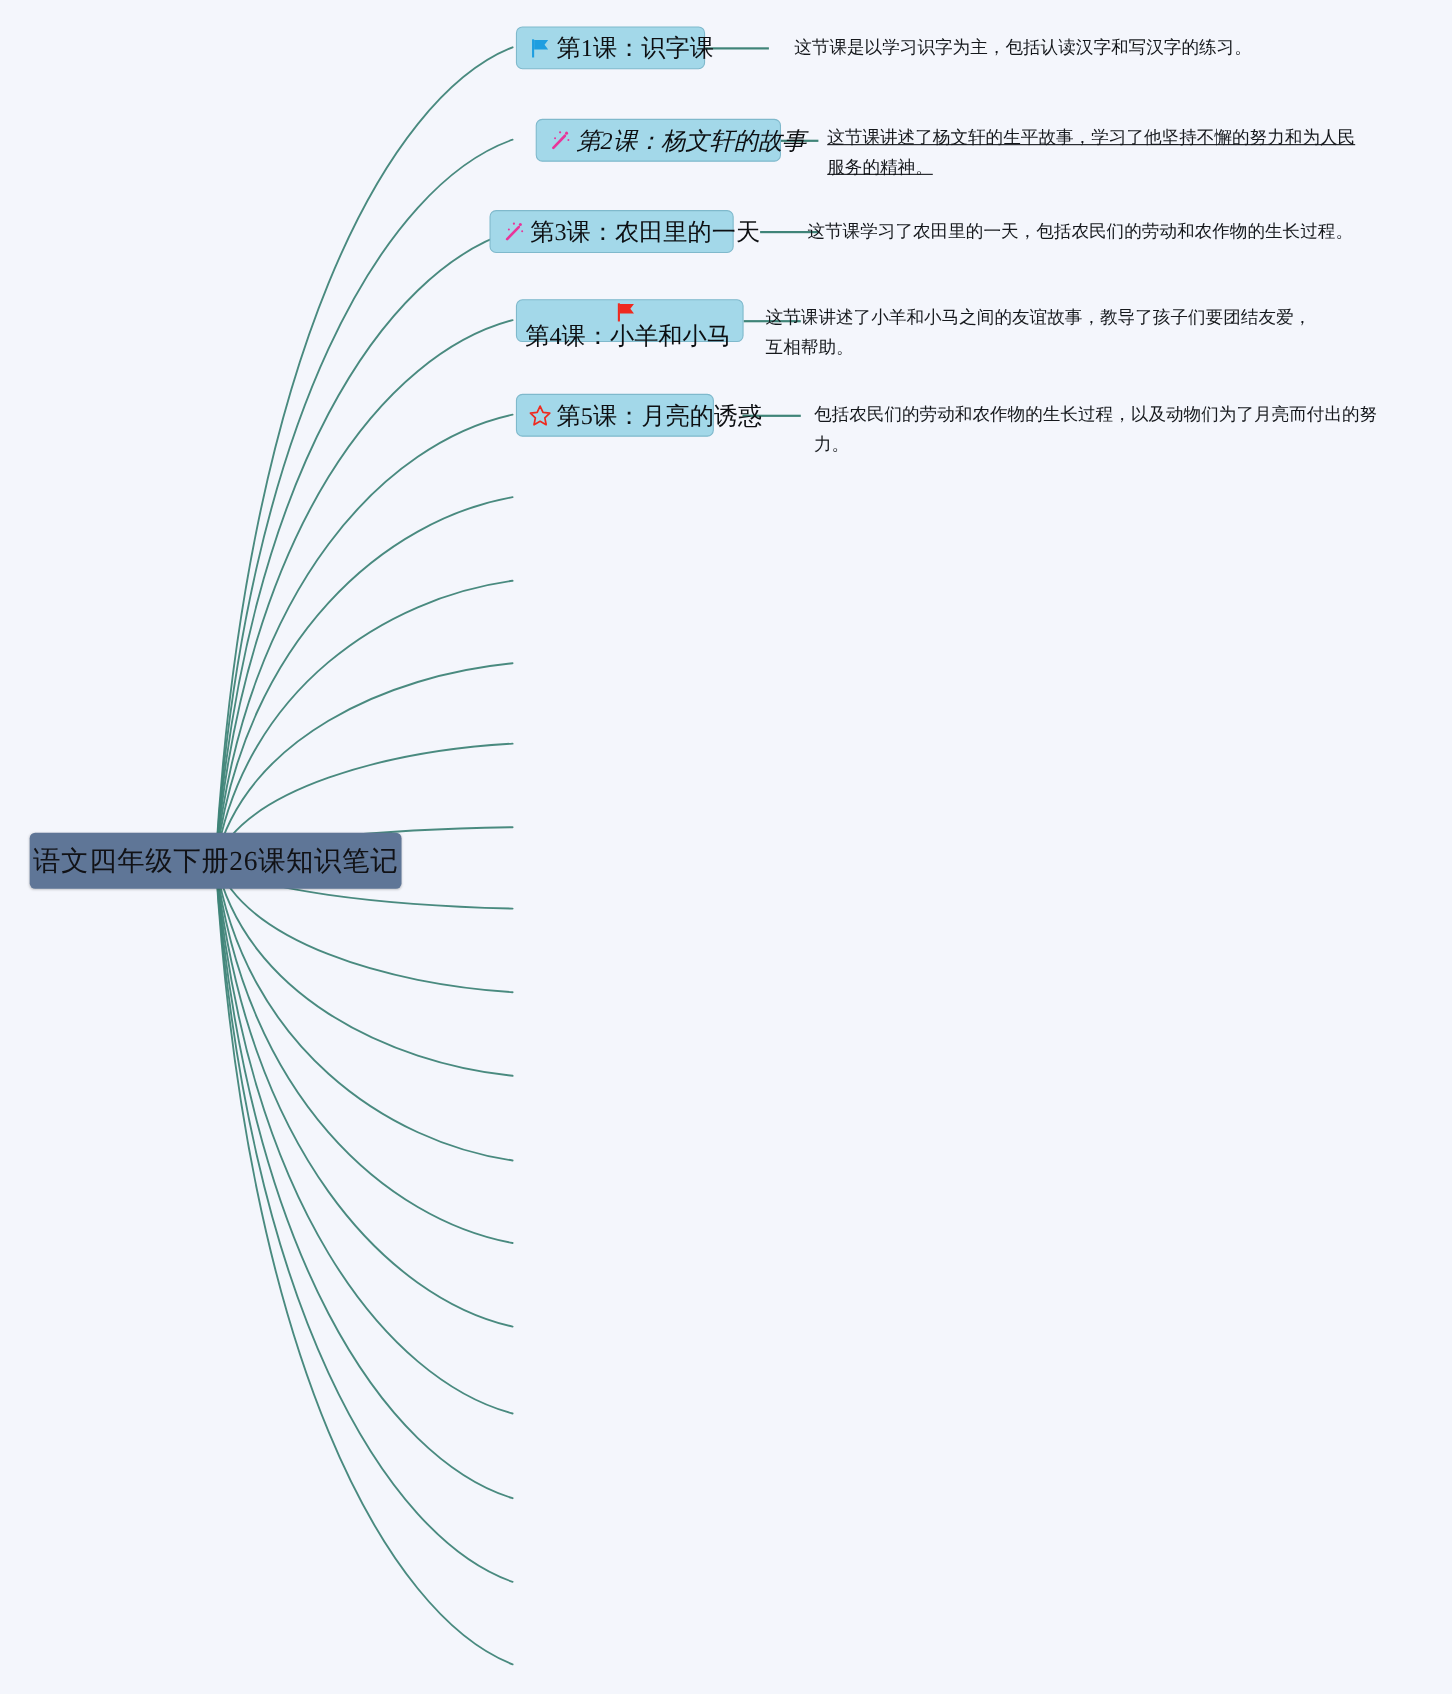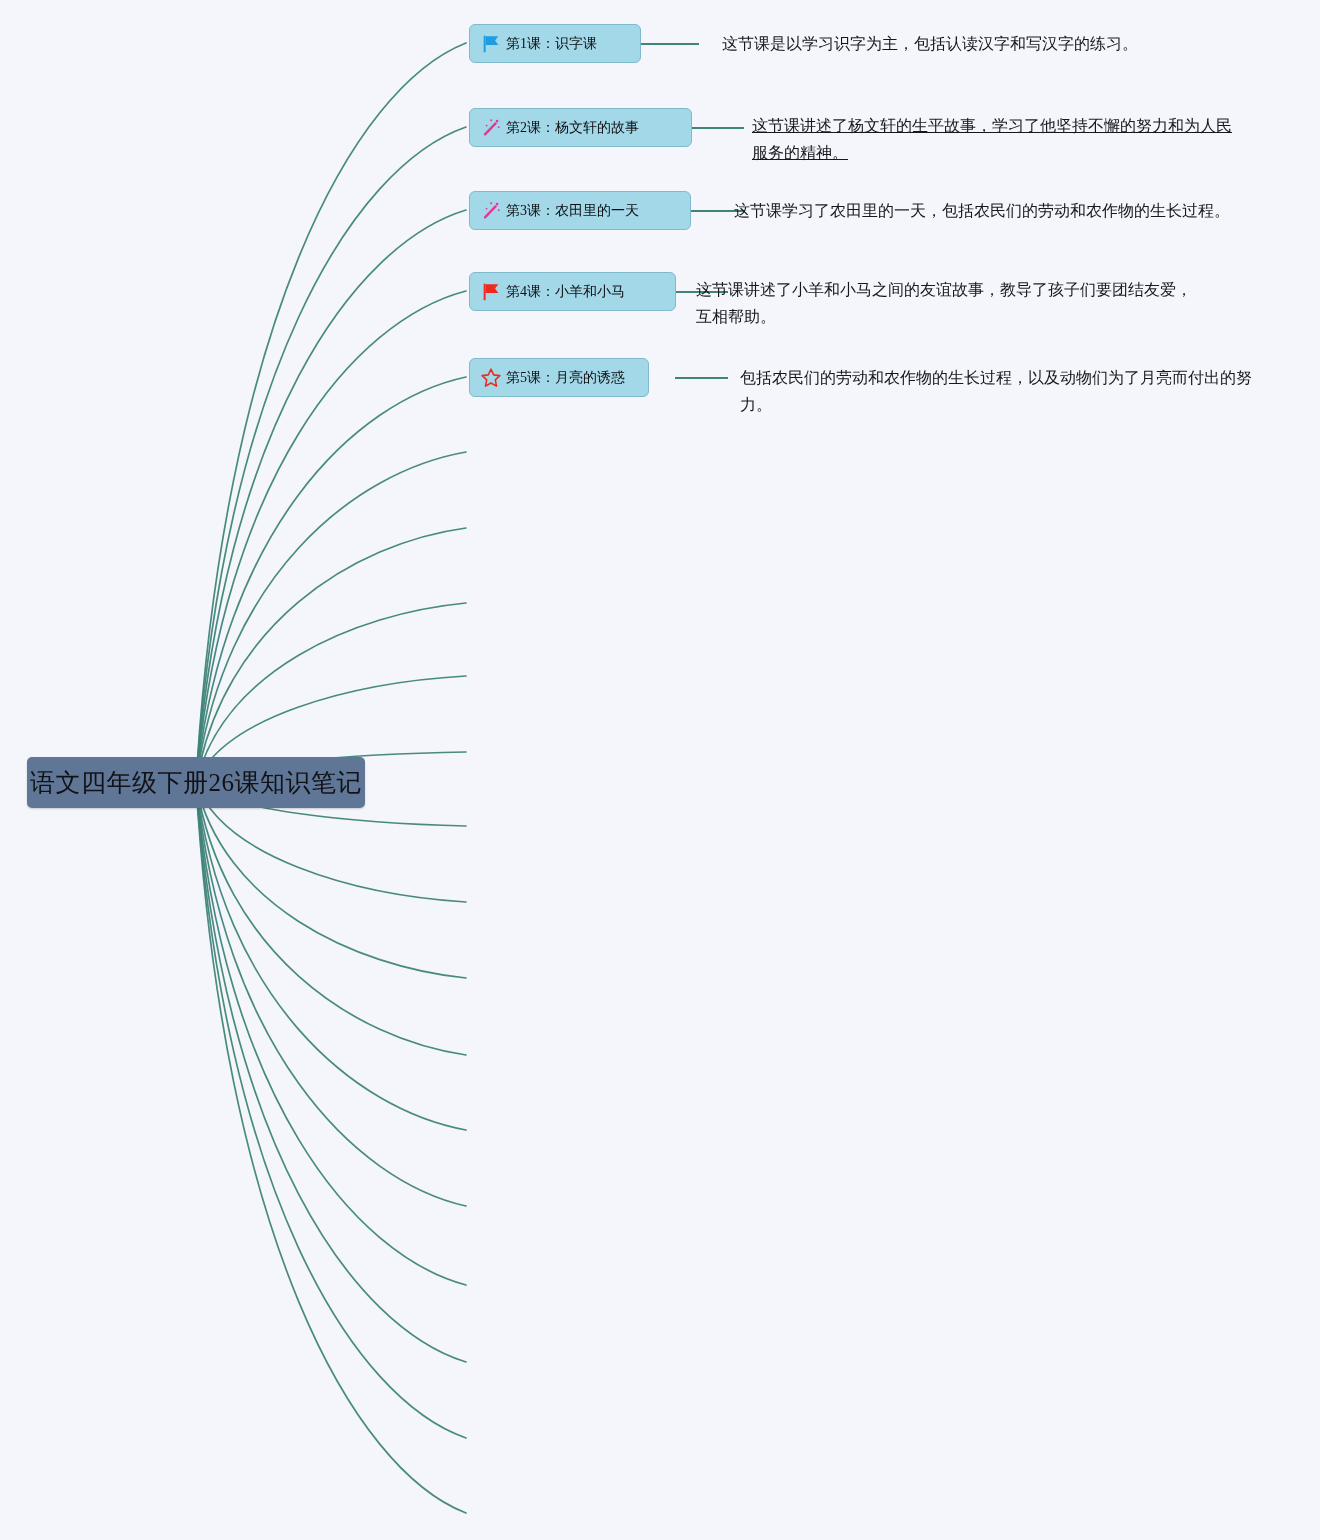--- a/index.html
+++ b/index.html
@@ -60,21 +60,21 @@
     border-radius: 6px;
     display: flex;
     align-items: center;
     padding: 0 13px 0 10px;
     box-sizing: border-box;
     z-index: 4;
   }
   .topic-node .topic-label {
     color: #0d0f12;
     font-family: "Liberation Serif", "DejaVu Serif", serif;
-    font-size: 14px;
+    font-size: 22px;
     white-space: nowrap;
     line-height: 1;
   }
   .topic-icon {
     width: 22px;
     height: 22px;
     margin-right: 4px;
     flex: 0 0 22px;
     display: block;
   }
@@ -132,45 +132,45 @@
   <div id="topic-layer">
       <div class="topic-node" style="left: 469px; top: 24px; width: 172px;">
         <svg class="topic-icon" viewBox="0 0 24 24">
           <rect x="4" y="3" width="2.1" height="18" fill="#1e9ee0"></rect>
           <path d="M6.1 3.6 L20 3.6 L16.4 8.3 L20 13 L6.1 13 Z" fill="#1e9ee0"></path>
         </svg>
         <span class="topic-label">第1课：识字课</span>
       </div>
       <div class="stub" style="left: 641px; top: 43px; width: 58px;"></div>
       <div class="desc" style="left: 722px; top: 30px; width: 560px;">这节课是以学习识字为主，包括认读汉字和写汉字的练习。</div>
-      <div class="topic-node" style="left: 469px; top: 108px; width: 223px;">
+      <div class="topic-node" style="left: 487px; top: 108px; width: 223px; font-style: italic;">
         <svg class="topic-icon" viewBox="0 0 24 24">
           <line x1="5.5" y1="19" x2="17" y2="7" stroke="#e8359a" stroke-width="2.6" stroke-linecap="round"></line>
           <circle cx="18.6" cy="4.4" r="1.5" fill="#e8359a"></circle>
           <circle cx="12.2" cy="3.6" r="1.1" fill="#e8359a"></circle>
           <circle cx="7.2" cy="9.4" r="1" fill="#e8359a"></circle>
           <circle cx="20.4" cy="11.1" r="1" fill="#e8359a"></circle>
         </svg>
         <span class="topic-label">第2课：杨文轩的故事</span>
       </div>
       <div class="stub" style="left: 692px; top: 127px; width: 52px;"></div>
       <div class="desc" style="left: 752px; top: 112px; width: 490px; text-decoration: underline;">这节课讲述了杨文轩的生平故事，学习了他坚持不懈的努力和为人民服务的精神。</div>
-      <div class="topic-node" style="left: 469px; top: 191px; width: 222px;">
+      <div class="topic-node" style="left: 445px; top: 191px; width: 222px;">
         <svg class="topic-icon" viewBox="0 0 24 24">
           <line x1="5.5" y1="19" x2="17" y2="7" stroke="#e8359a" stroke-width="2.6" stroke-linecap="round"></line>
           <circle cx="18.6" cy="4.4" r="1.5" fill="#e8359a"></circle>
           <circle cx="12.2" cy="3.6" r="1.1" fill="#e8359a"></circle>
           <circle cx="7.2" cy="9.4" r="1" fill="#e8359a"></circle>
           <circle cx="20.4" cy="11.1" r="1" fill="#e8359a"></circle>
         </svg>
         <span class="topic-label">第3课：农田里的一天</span>
       </div>
       <div class="stub" style="left: 691px; top: 210px; width: 54px;"></div>
       <div class="desc" style="left: 734px; top: 197px; width: 520px;">这节课学习了农田里的一天，包括农民们的劳动和农作物的生长过程。</div>
-      <div class="topic-node" style="left: 469px; top: 272px; width: 207px;">
+      <div class="topic-node" style="left: 469px; top: 272px; width: 207px; flex-direction: column;">
         <svg class="topic-icon" viewBox="0 0 24 24">
           <rect x="4" y="3" width="2.1" height="18" fill="#ee2a1f"></rect>
           <path d="M6.1 3.6 L20 3.6 L16.4 8.3 L20 13 L6.1 13 Z" fill="#ee2a1f"></path>
         </svg>
         <span class="topic-label">第4课：小羊和小马</span>
       </div>
       <div class="stub" style="left: 676px; top: 291px; width: 52px;"></div>
       <div class="desc" style="left: 696px; top: 276px; width: 500px;">这节课讲述了小羊和小马之间的友谊故事，教导了孩子们要团结友爱，互相帮助。</div>
       <div class="topic-node" style="left: 469px; top: 358px; width: 180px;">
         <svg class="topic-icon" viewBox="0 0 24 24">

